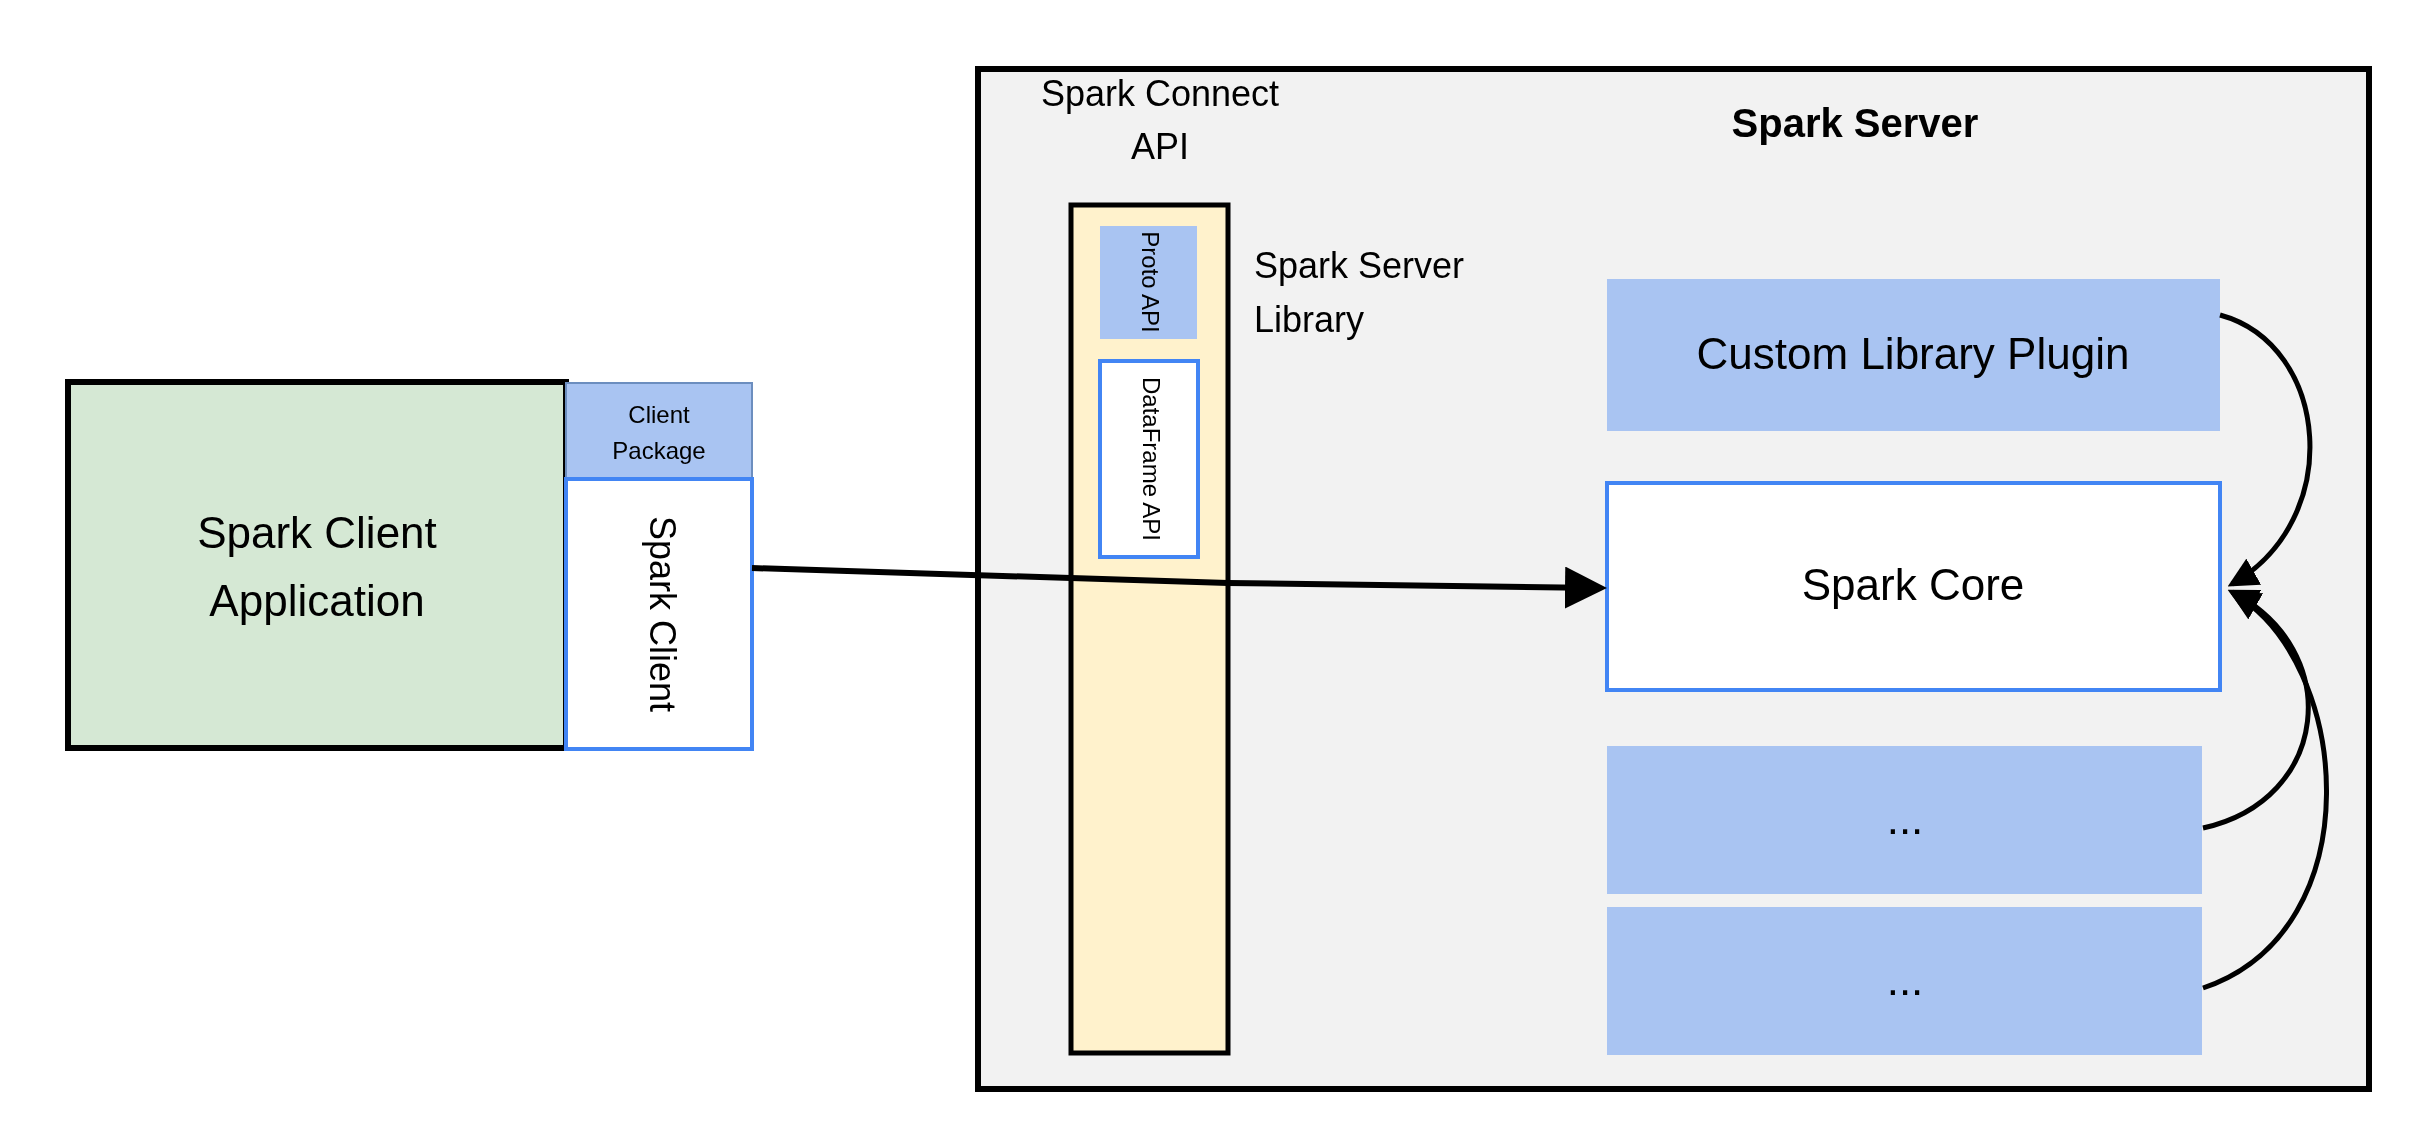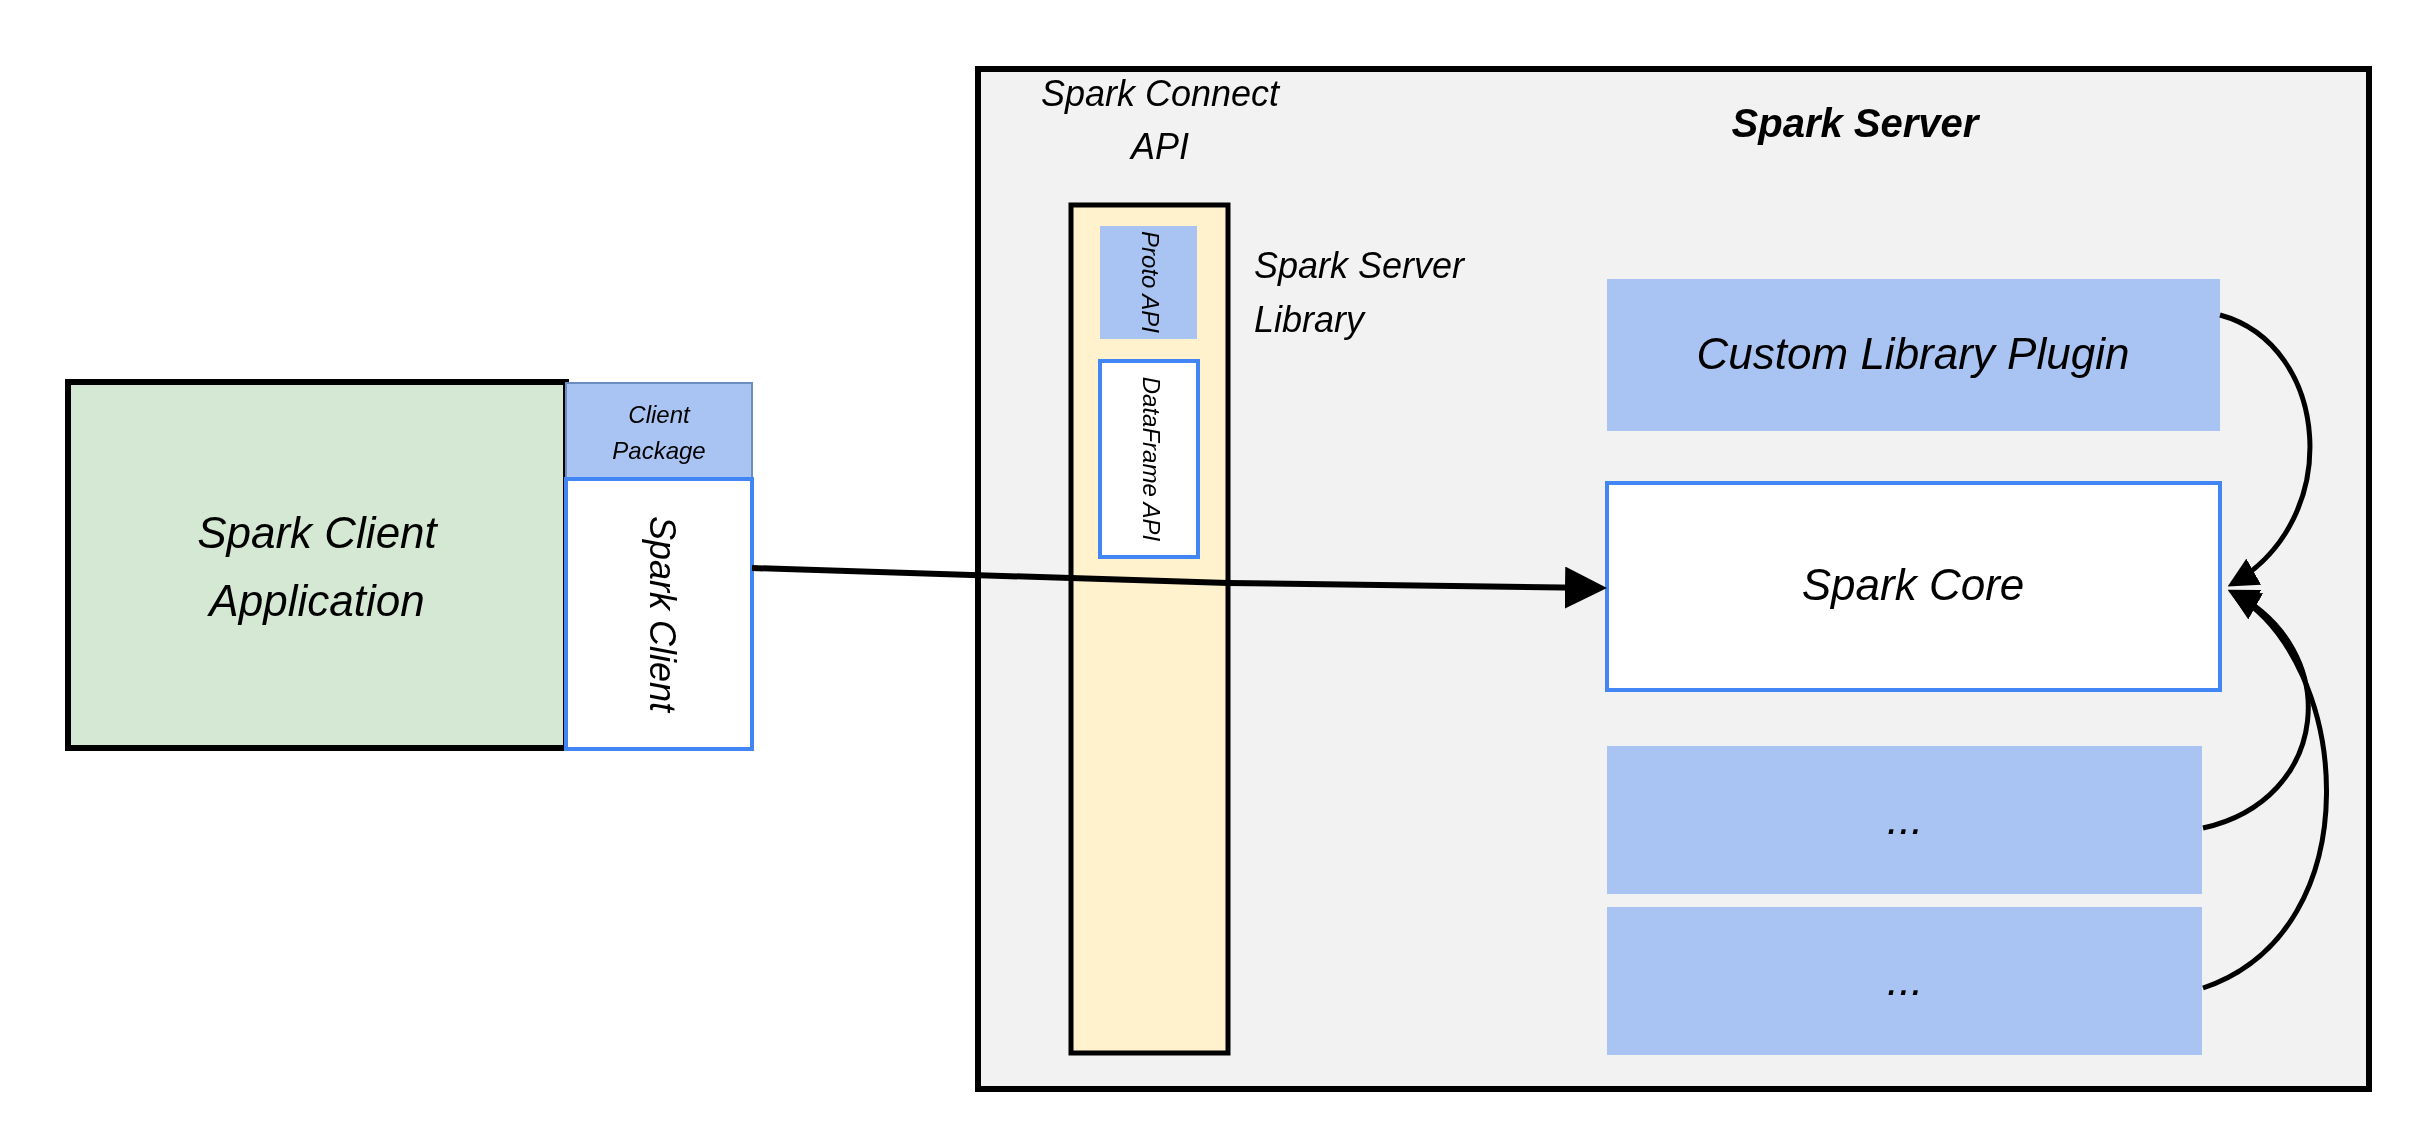--- a/index.html
+++ b/index.html
@@ -13,21 +13,20 @@
     font-family: "Liberation Sans", sans-serif;
     overflow: hidden;
     position: relative;
   }
   #diagram-root {
     position: absolute;
     top: 0;
     left: 0;
     width: 2435px;
     height: 1127px;
-    font-style: italic;
   }
   svg.diagram {
     display: block;
     width: 2435px;
     height: 1135px;
   }
   text {
     font-family: "Liberation Sans", sans-serif;
     fill: #000000;
     dominant-baseline: middle;

